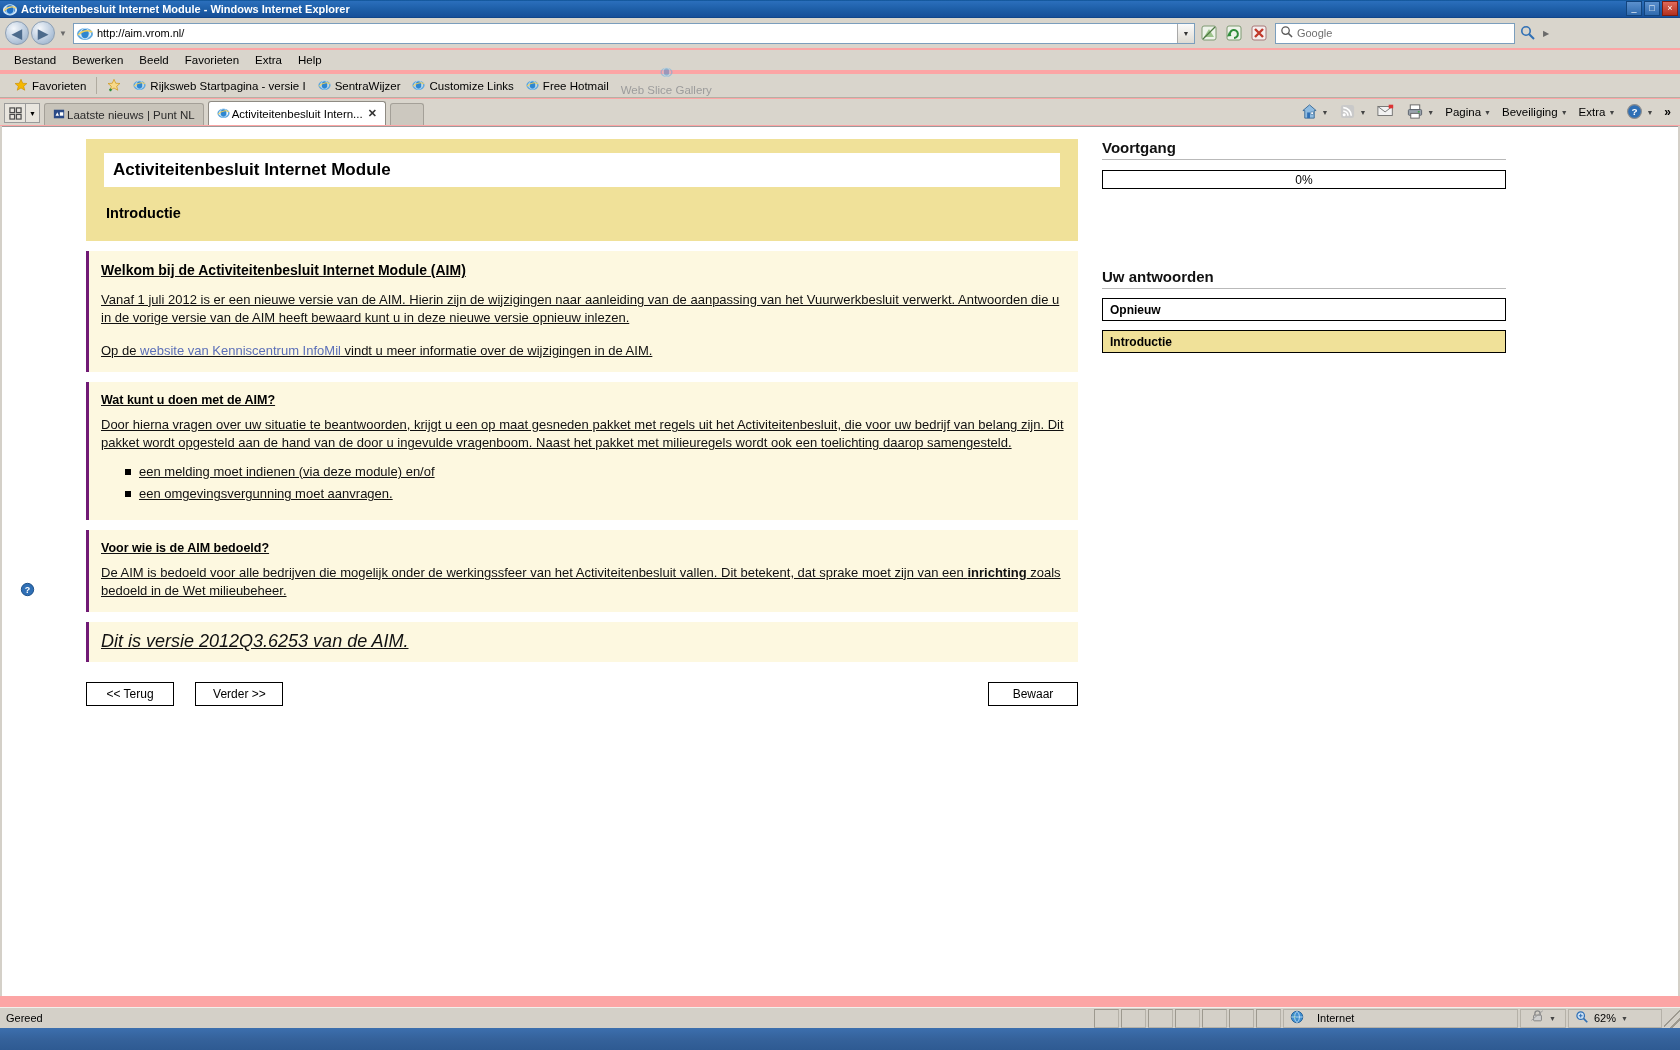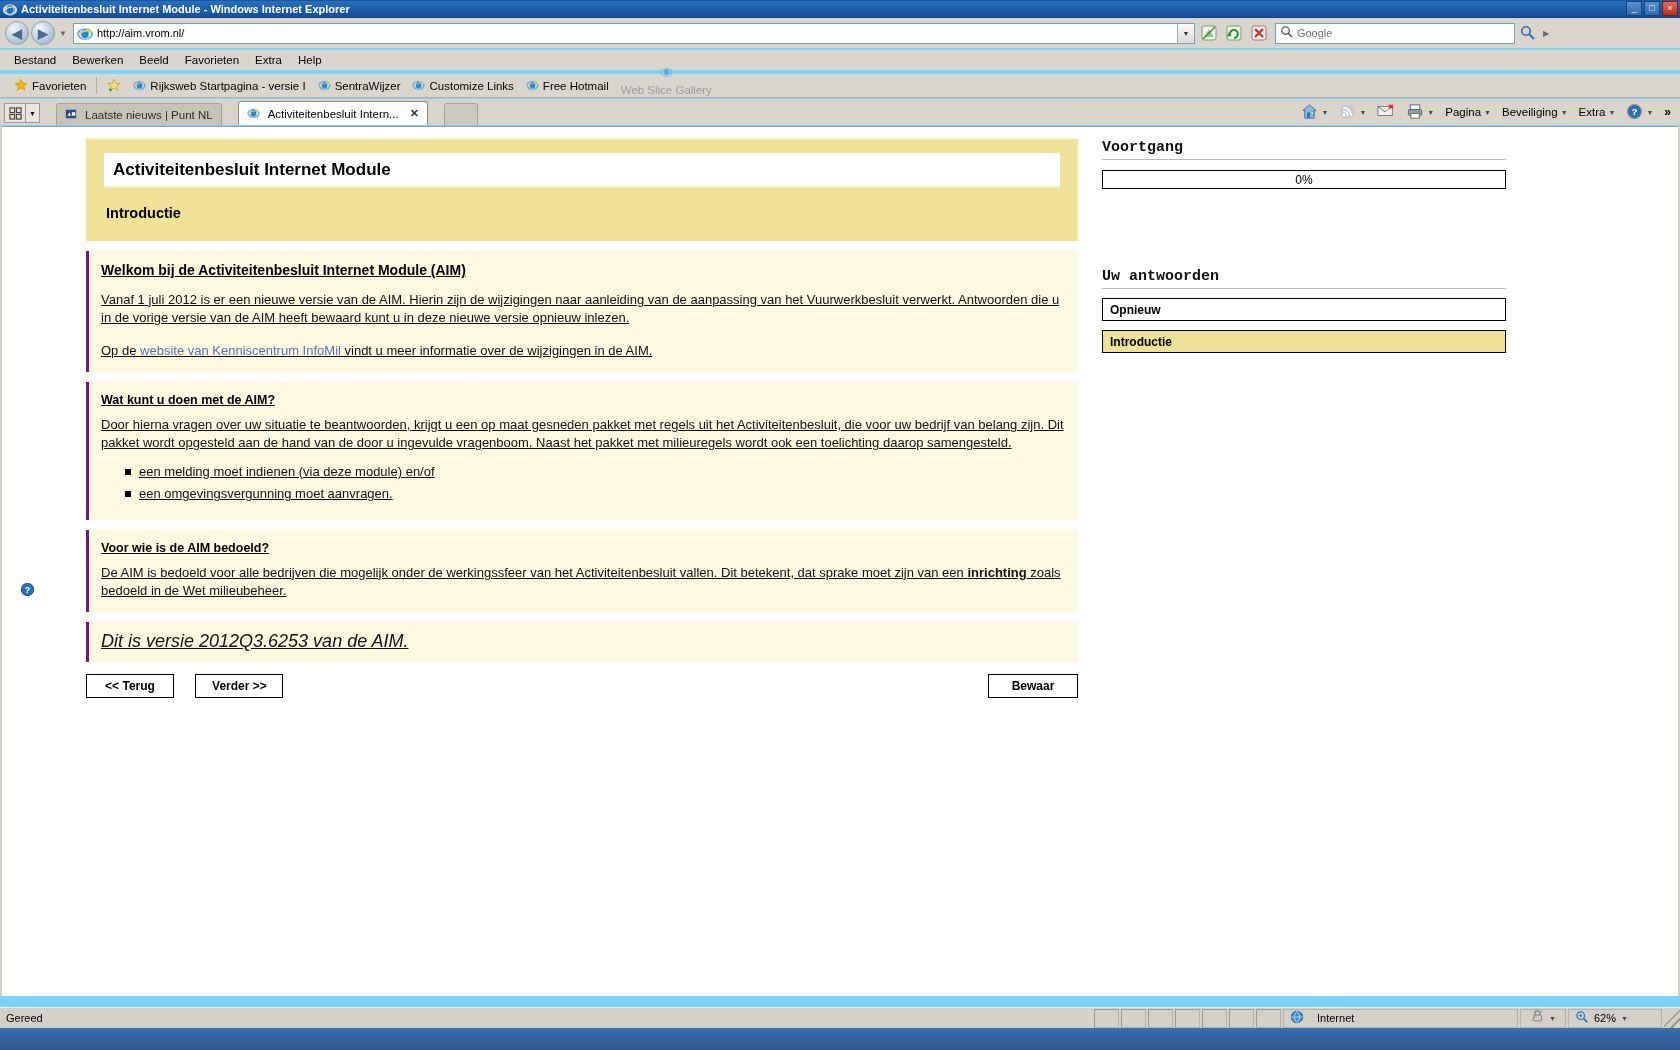--- a/index.html
+++ b/index.html
@@ -8,21 +8,21 @@
     width: 1680px; height: 1050px;
     overflow: hidden;
     font-family: "Liberation Sans", sans-serif;
     background: #ffffff;
   }
 
   
   #window {
     position: absolute; left: 0; top: 0;
     width: 1680px; height: 1050px;
-    background: #7dd3fc;
+    background: #fca5a5;
   }
 
   
   .titlebar {
     position: absolute; left: 0; top: 0; width: 1680px; height: 18px;
     background: linear-gradient(to bottom, #0a4e8f 0%, #2a6ebb 8%, #1e5fa8 50%, #17509a 92%, #0d4181 100%);
     display: flex; align-items: center;
     padding-left: 3px;
   }
   .titlebar .ie-logo {
@@ -138,25 +138,25 @@
   }
   .quicktabs {
     width: 22px; height: 20px; margin-left: 4px; margin-bottom: 2px;
     border: 1px solid #9a9a9a; background: #e8e5de;
     display: flex; align-items: center; justify-content: center;
   }
   .qt-drop { width: 14px; height: 20px; margin-bottom: 2px;
     border: 1px solid #9a9a9a; border-left: none; background: #e8e5de;
     display: flex; align-items: center; justify-content: center; font-size: 7px; }
   .tab {
-    height: 22px; margin-left: 16px; padding: 0 8px;
+    height: 22px; margin-left: 4px; padding: 0 8px;
     background: #c8c4ba;
     border: 1px solid #a4a098; border-bottom: none;
     border-radius: 3px 3px 0 0;
-    display: flex; align-items: center; gap: 8px;
+    display: flex; align-items: center; gap: 2px;
     font-size: 11.5px; color: #2b2b2b; white-space: nowrap; justify-content: center;
   }
   .tab.active {
     background: #ffffff; color: #000; height: 24px;
     border-color: #8f8b83;
   }
   .tab .x { font-size: 11px; font-weight: bold; color: #333; margin-left: 3px; }
   .tab.newtab { width: 34px; padding: 0; background: #ccc8bf; }
 
   
@@ -222,39 +222,39 @@
   }
   .block li { position: relative; margin-bottom: 4px; }
   .block li::before {
     content: "";
     position: absolute; left: -14px; top: 6px;
     width: 6px; height: 6px; background: #000;
   }
   .block.version { font-style: italic; font-size: 18px; padding: 7px 12px; }
 
   .btnrow {
-    margin-top: 12px; position: relative; height: 26px; font-weight: bold;
+    margin-top: 20px; position: relative; height: 26px;
   }
   .btn {
     border: 1px solid #000; background: #ffffff;
     font-size: 12px; color: #000; padding: 4px 0;
     text-align: center; display: inline-block;
     font-family: "Liberation Sans", sans-serif;
   }
   #back-button { width: 88px; }
   #next-button { width: 88px; margin-left: 17px; }
   #save-button { width: 90px; position: absolute; right: 0; top: 0; }
 
   
   .sidebar {
     position: absolute; left: 1100px; top: 12px; width: 404px;
   }
   .sb-head {
     font-size: 15px; font-weight: bold; color: #111;
-    font-family: Liberation Mono, monospace;
+    font-family: Liberation Sans, sans-serif;
     padding-bottom: 3px;
     border-bottom: 1px solid #b9b9b9;
   }
   .sb-head.second { margin-top: 0; }
   .progress-outer {
     margin-top: 10px; height: 19px;
     border: 1px solid #000; background: #fff;
     display: flex; align-items: center; justify-content: center;
   }
   .progress-label { font-size: 12px; color: #000; }

